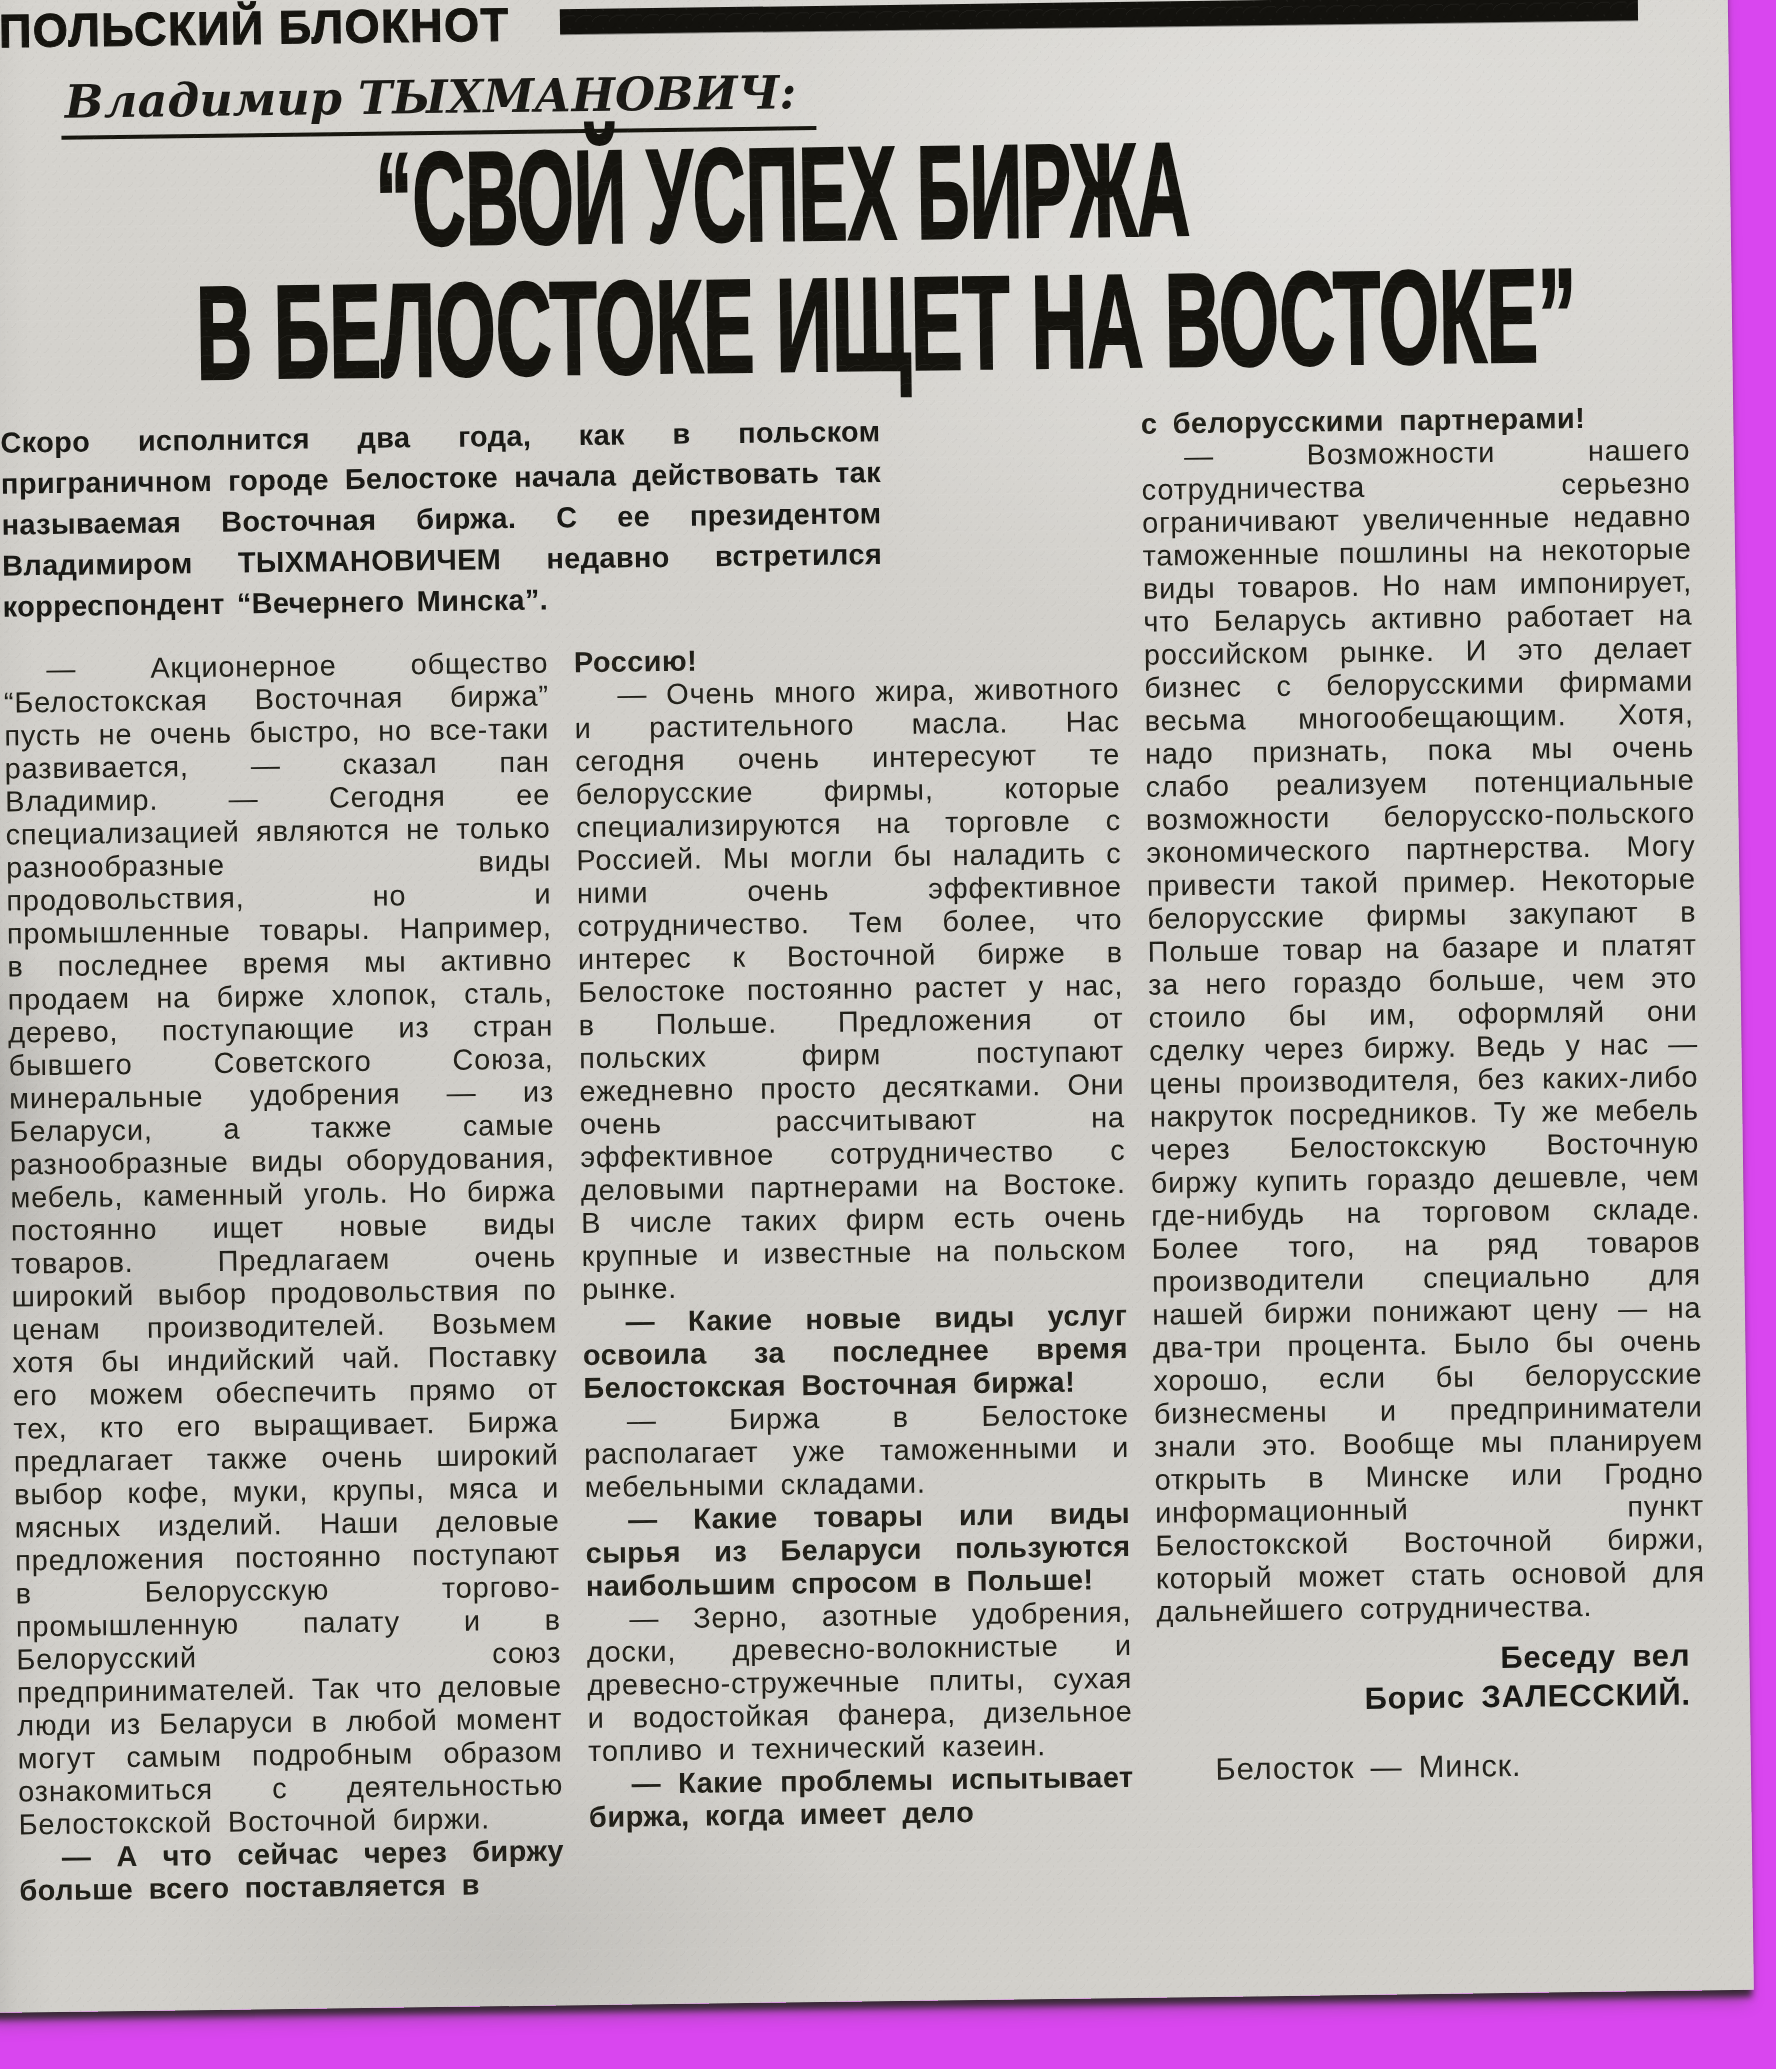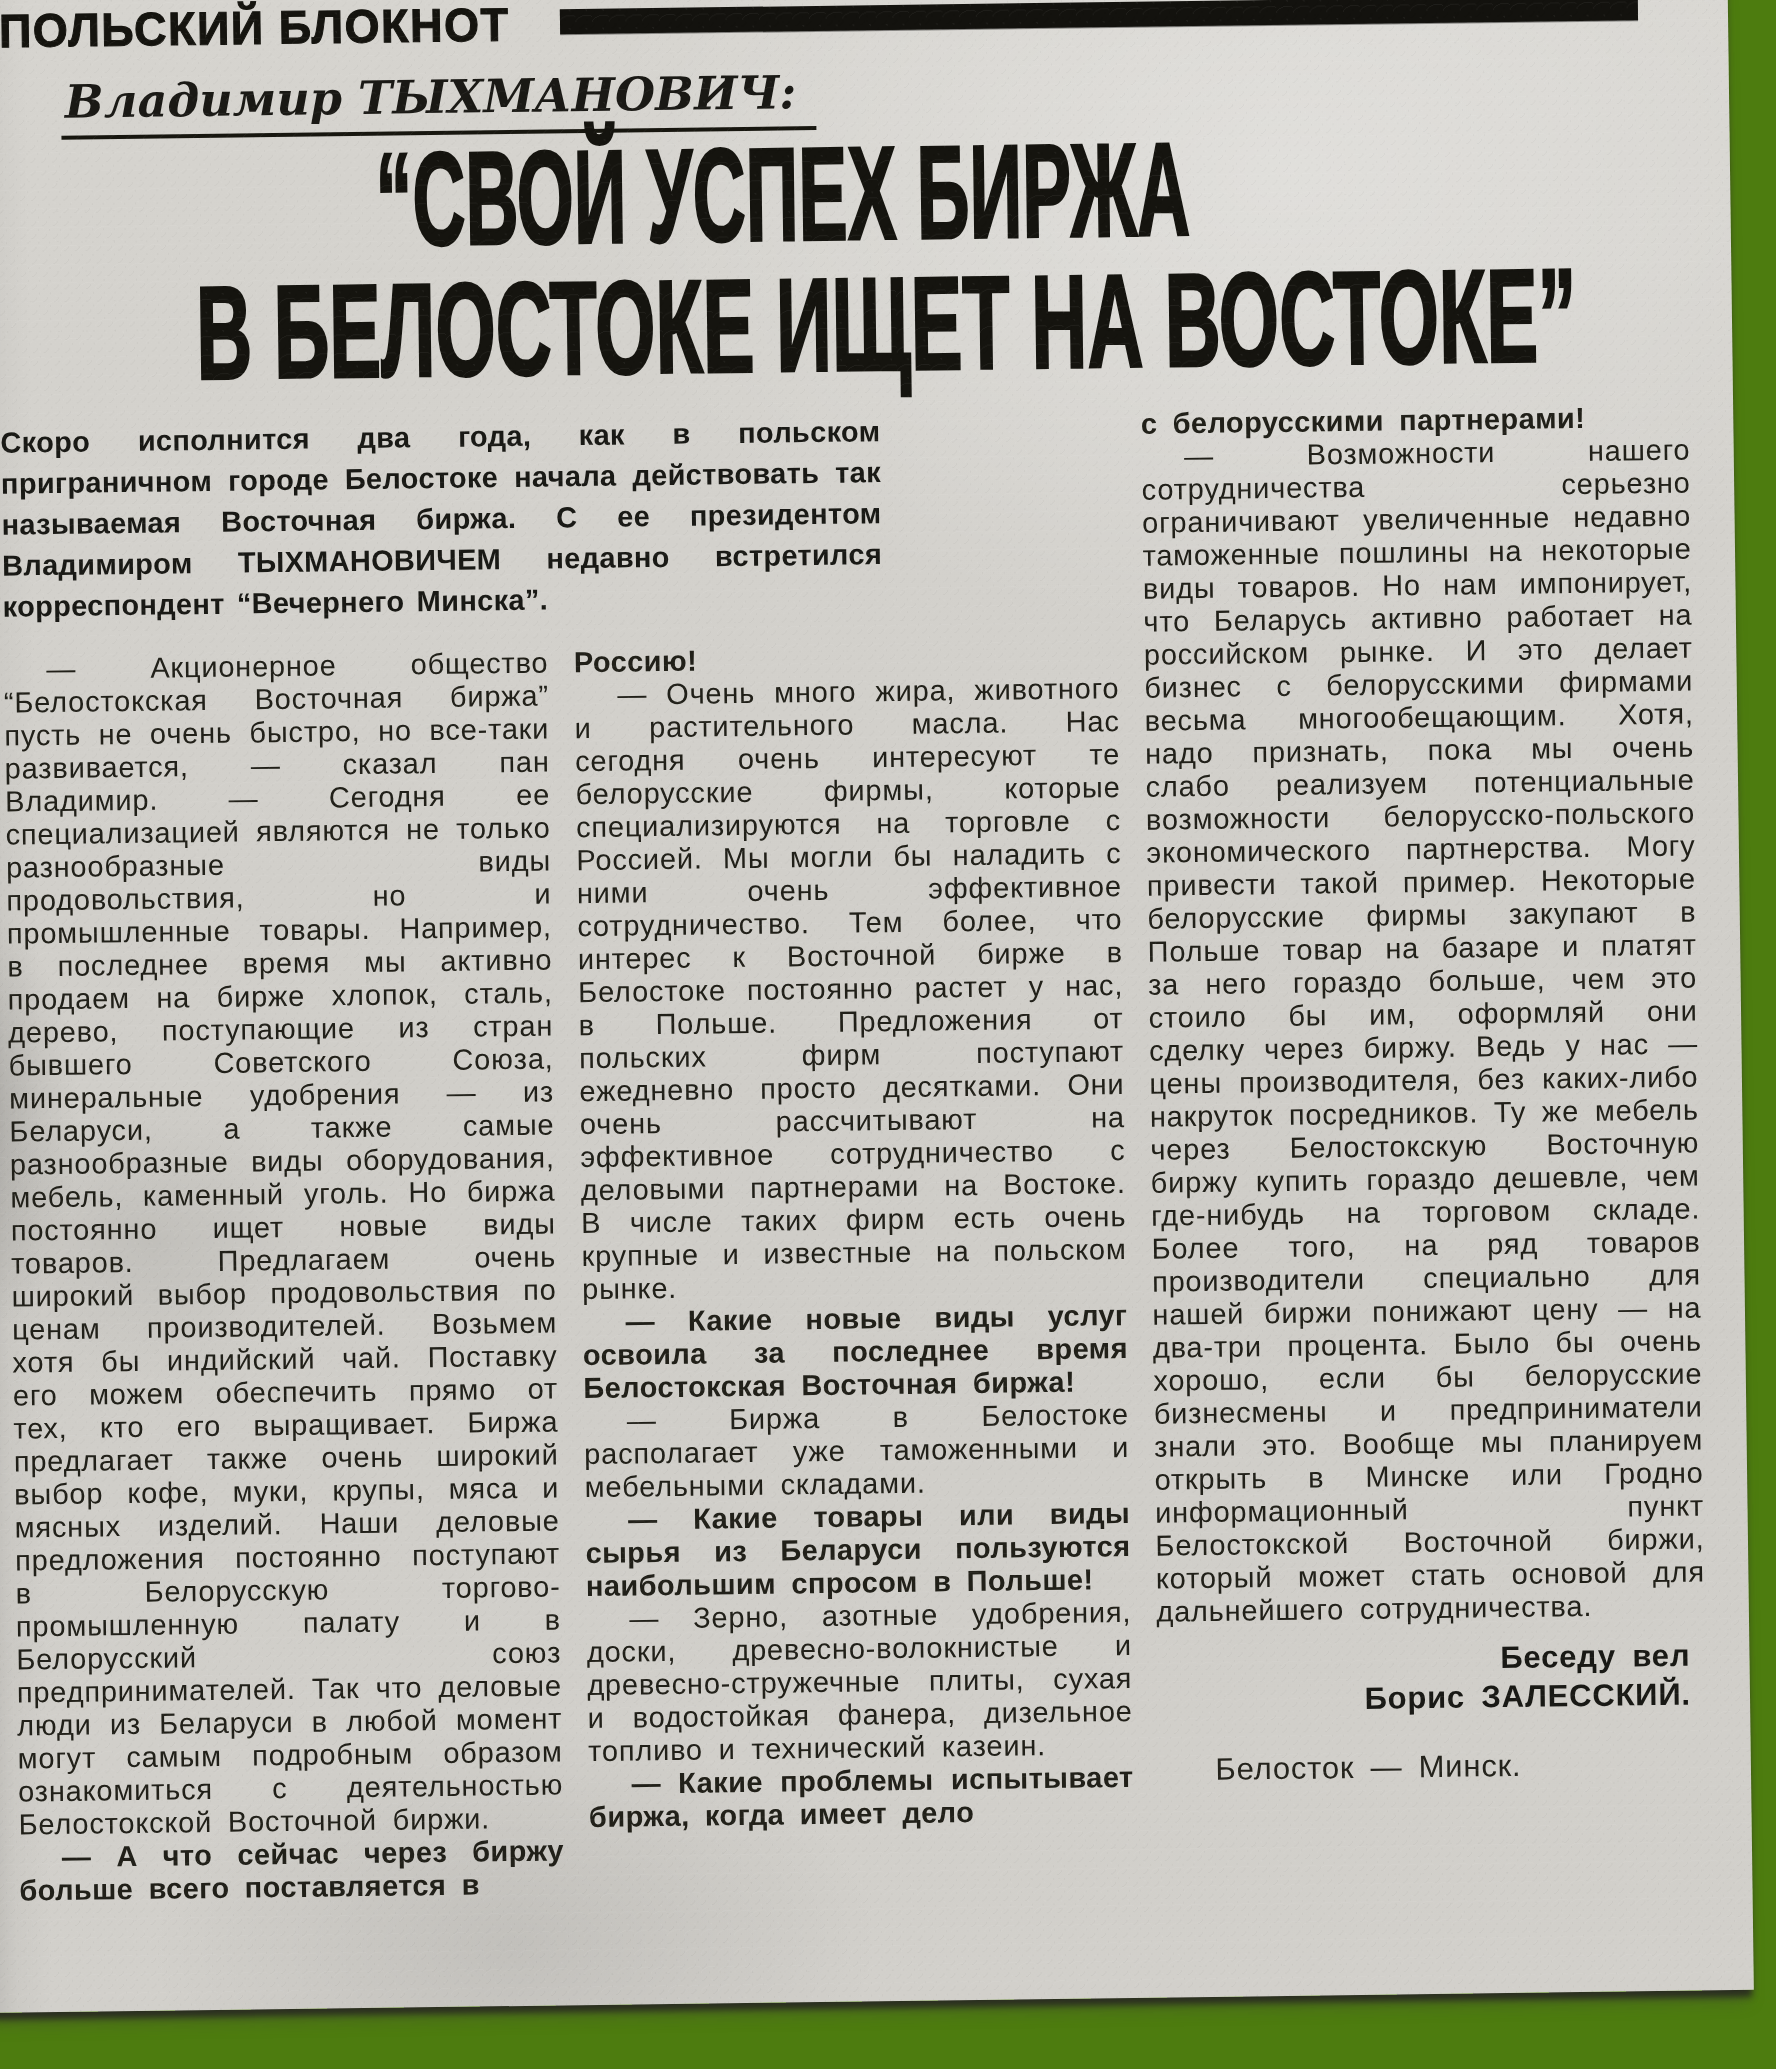--- a/index.html
+++ b/index.html
@@ -1,16 +1,16 @@
 <!DOCTYPE html>
 <html><head>
 <meta charset="utf-8">
 <style>
   html,body{margin:0;padding:0;overflow:hidden;background:#ffffff;}
-  .canvas{position:relative;width:1776px;height:2069px;background:#4d7c0f;overflow:hidden;
+  .canvas{position:relative;width:1776px;height:2069px;background:#d946ef;overflow:hidden;
           font-family:"Liberation Sans",sans-serif;}
   
   .paper{position:absolute;left:-15.7px;top:-13.7px;width:1770px;height:2027px;
     transform:rotate(-0.75deg);transform-origin:0 100%;
     background:
       radial-gradient(1176px 784px at 75% 10%, rgba(255,255,255,0.28), transparent 60%),
       radial-gradient(137px 294px at 0.5% 56%, rgba(0,0,0,0.14), transparent 72%),
       radial-gradient(255px 216px at 10% 62%, rgba(0,0,0,0.07), transparent 70%),
       radial-gradient(490px 294px at 30% 97%, rgba(0,0,0,0.08), transparent 75%),
       linear-gradient(90deg, rgba(0,0,0,0.12) 0px, rgba(0,0,0,0.03) 33px, rgba(0,0,0,0) 69px),

